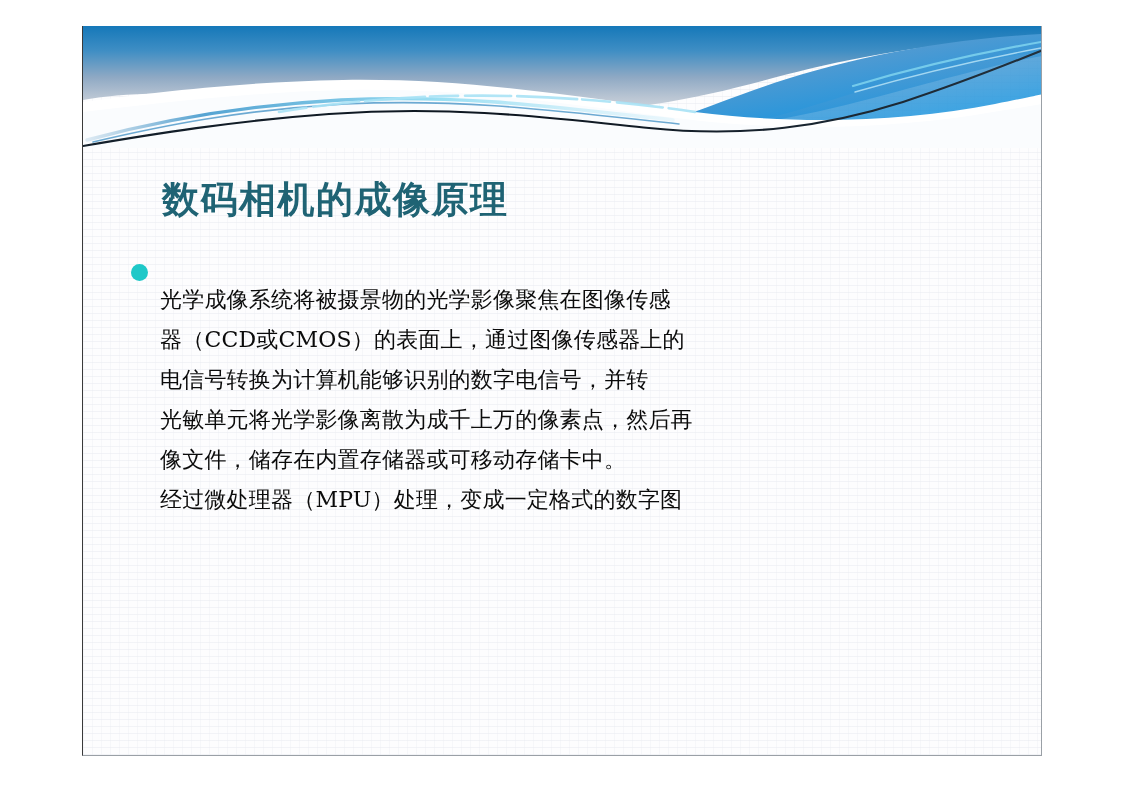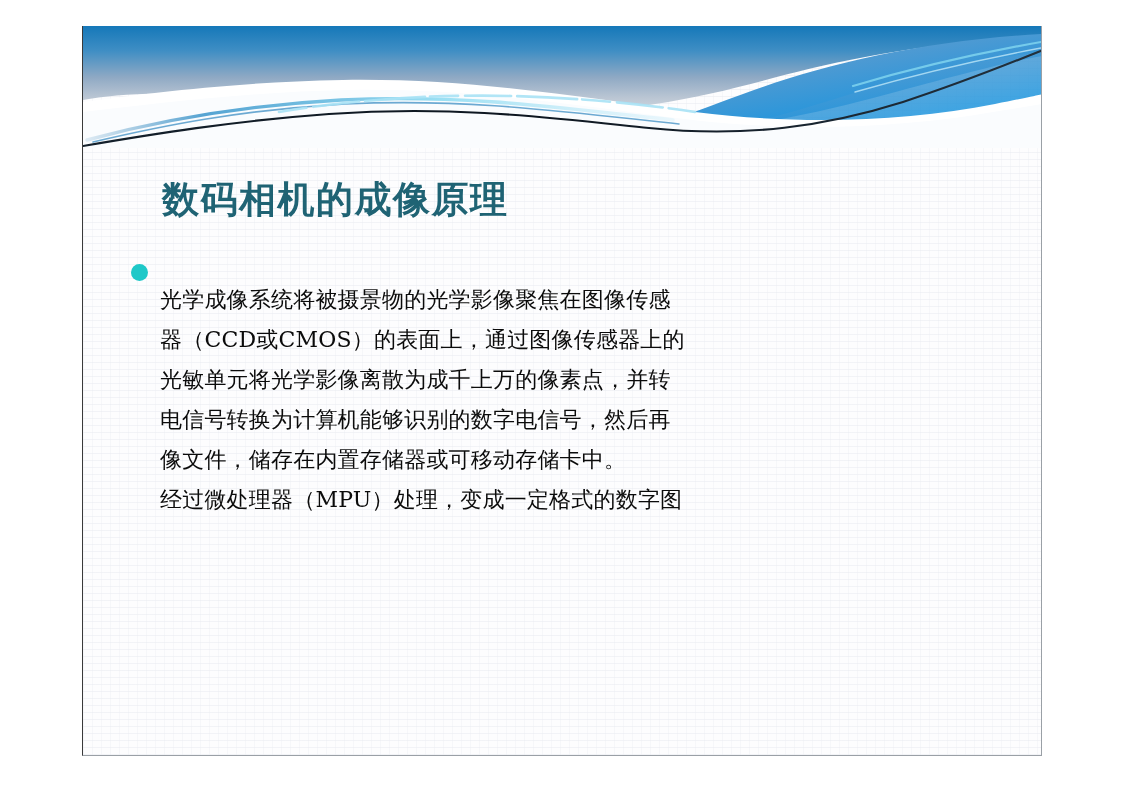--- a/index.html
+++ b/index.html
@@ -212,22 +212,22 @@
     </div>
 
     <div id="title">数码相机的成像原理</div>
 
     <div id="body">
       <div class="bullet-row">
         <span class="bullet-marker"></span>
         <div class="bullet-text">
           <span class="line">光学成像系统将被摄景物的光学影像聚焦在图像传感</span>
           <span class="line">器（CCD或CMOS）的表面上，通过图像传感器上的</span>
-          <span class="line">光敏单元将光学影像离散为成千上万的像素点，并转</span>
-          <span class="line">电信号转换为计算机能够识别的数字电信号，然后再</span>
+          <span class="line">电信号转换为计算机能够识别的数字电信号，并转</span>
+          <span class="line">光敏单元将光学影像离散为成千上万的像素点，然后再</span>
           <span class="line">像文件，储存在内置存储器或可移动存储卡中。</span>
           <span class="line">经过微处理器（MPU）处理，变成一定格式的数字图</span>
         </div>
       </div>
     </div>
 
   </div>
 </div>
 
 </body></html>

